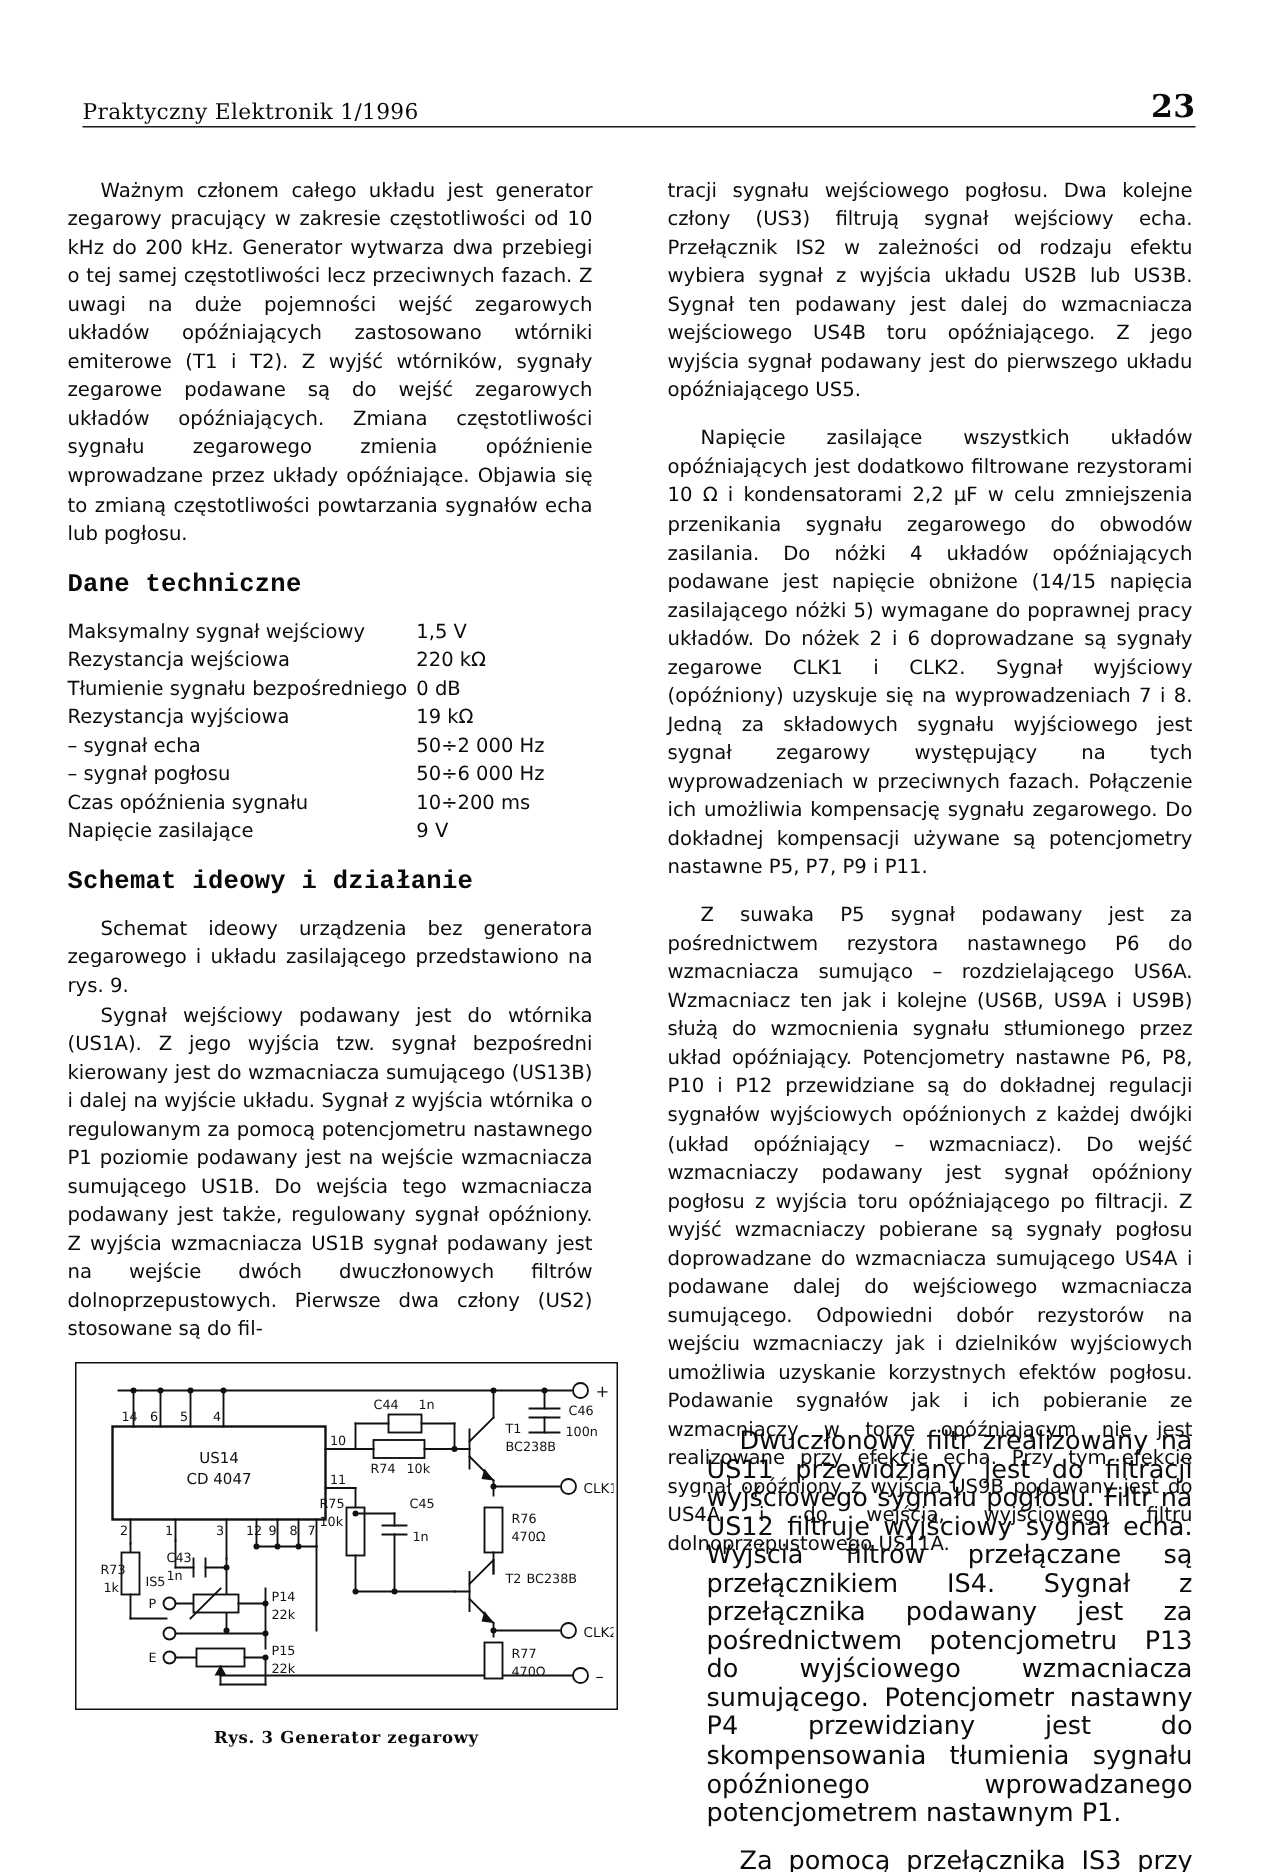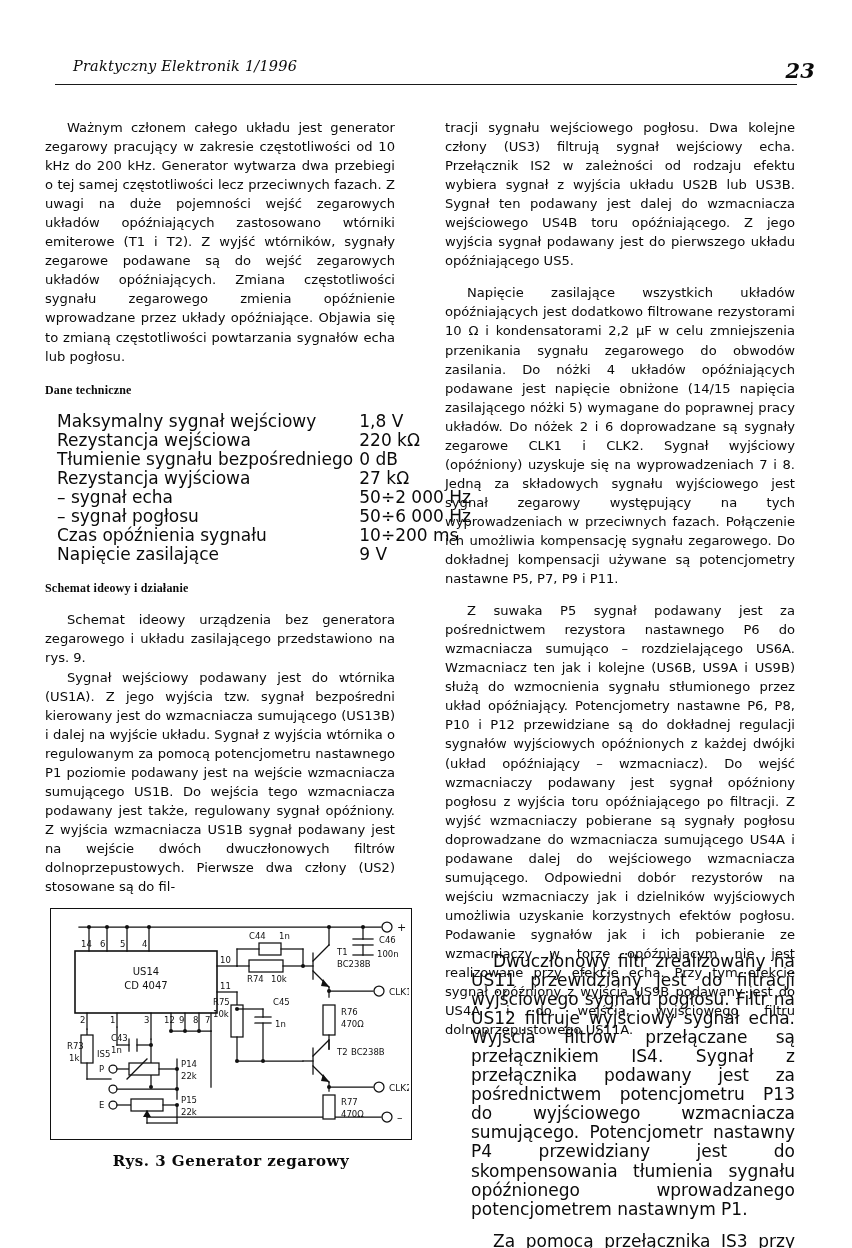--- a/index.html
+++ b/index.html
@@ -17,27 +17,26 @@
   }
   .page {
     position: absolute;
     left: 0; top: 0;
     width: 852px; height: 1248px;
   }
 
   
   .runhead {
     position: absolute;
-    left: 73px; top: 58px;
+    left: 55px; top: 58px;
     width: 742px;
     display: flex;
-    align-items: flex-start;
+    align-items: flex-end;
     justify-content: space-between;
     font-family: "DejaVu Serif", serif;
-    font-style: italic;
     font-size: 14.5px;
     letter-spacing: 0.2px;
   }
   .runhead .pageno {
     font-weight: bold;
     font-size: 21px;
   }
   .rule {
     position: absolute;
     left: 55px; top: 84px;
@@ -60,34 +59,33 @@
   .col-right { left: 445px; }
 
   p.para {
     margin: 0;
     text-indent: 22px;
   }
   p.para.noind { text-indent: 0; }
   p.gap { margin-top: 13px; }
 
   h2.sec {
-    font-family: Liberation Serif, serif;
+    font-family: Liberation Mono, monospace;
     font-weight: bold;
-    font-size: 12px;
+    font-size: 17px;
     margin: 16px 0 13px 0;
     line-height: 17px;
     letter-spacing: 0.2px;
   }
 
   
   table.specs {
     border-collapse: collapse;
     width: 100%;
-    font-size: 17px;
-    margin-left: 12px;
+    font-size: 13px;
   }
   table.specs td {
     padding: 0;
     line-height: 19.1px;
     vertical-align: baseline;
     white-space: nowrap;
   }
   table.specs td.v { width: 120px; padding-left: 6px; }
 
   
@@ -99,21 +97,21 @@
     background: #fff;
     box-sizing: border-box;
   }
   .figcap {
     position: absolute;
     left: 50px; top: 1152px;
     width: 362px;
     text-align: center;
     font-family: "DejaVu Serif", serif;
     font-weight: bold;
-    font-size: 15px;
+    font-size: 11px;
     letter-spacing: 0.5px;
   }
   .figsvg { display: block; }
 
   
   .col-right-lower {
     position: absolute;
     left: 471px; top: 952px;
     width: 324px;
     font-size: 17px;
@@ -134,33 +132,33 @@
 
   <div class="col col-left">
     <p class="para">Ważnym członem całego układu jest generator zegarowy pracujący w zakresie częstotliwości od 10 kHz do 200 kHz. Generator wytwarza dwa przebiegi o tej samej częstotliwości lecz przeciwnych fazach. Z uwagi na duże pojemności wejść zegarowych układów opóźniających zastosowano wtórniki emiterowe (T1 i T2). Z wyjść wtórników, sygnały zegarowe podawane są do wejść zegarowych układów opóźniających. Zmiana częstotliwości sygnału zegarowego zmienia opóźnienie wprowadzane przez układy opóźniające. Objawia się to zmianą częstotliwości powtarzania sygnałów echa lub pogłosu.</p>
 
     <h2 class="sec">Dane techniczne</h2>
 
     <table class="specs">
       <tbody>
         <tr>
           <td>Maksymalny sygnał wejściowy</td>
-          <td class="v">1,8 V</td>
+          <td class="v">1,5 V</td>
         </tr>
         <tr>
           <td>Rezystancja wejściowa</td>
           <td class="v">220 kΩ</td>
         </tr>
         <tr>
           <td>Tłumienie sygnału bezpośredniego</td>
           <td class="v">0 dB</td>
         </tr>
         <tr>
           <td>Rezystancja wyjściowa</td>
-          <td class="v">27 kΩ</td>
+          <td class="v">19 kΩ</td>
         </tr>
         <tr>
           <td>– sygnał echa</td>
           <td class="v">50÷2 000 Hz</td>
         </tr>
         <tr>
           <td>– sygnał pogłosu</td>
           <td class="v">50÷6 000 Hz</td>
         </tr>
         <tr>

